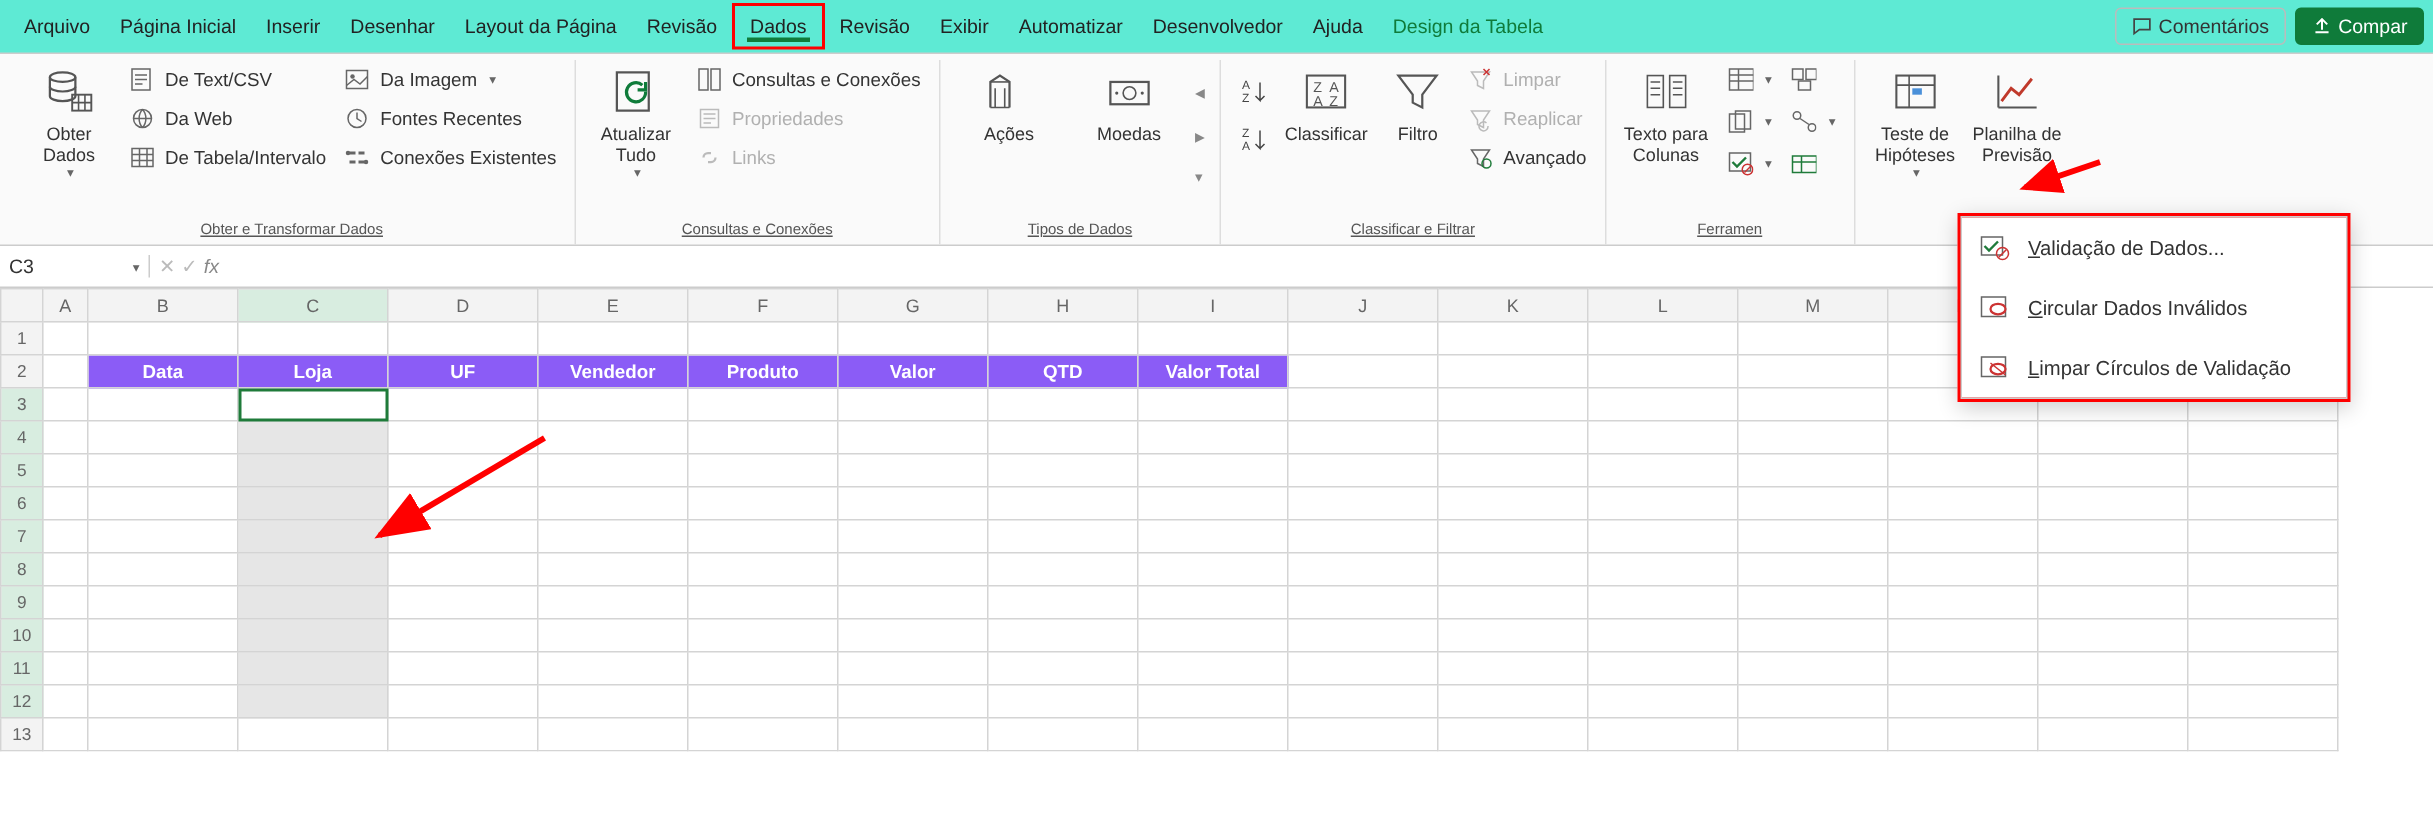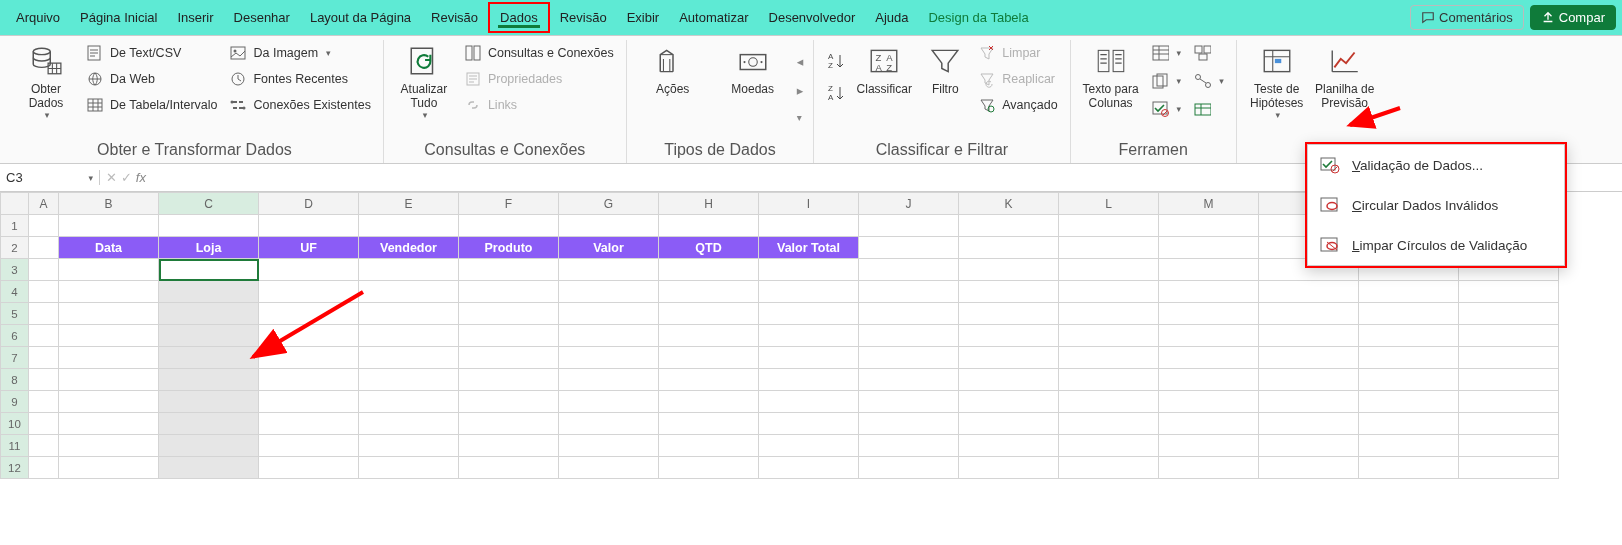--- a/index.html
+++ b/index.html
@@ -13,21 +13,21 @@
   .menubar .mitem.contextual { color: #0f7b3a; }
   .menubar .spacer { flex: 1; }
   .menubar .right-btn { display: inline-flex; align-items: center; gap: 4px; padding: 4px 10px; border: 1px solid #bbb; border-radius: 4px; margin-left: 6px; font-size: 13px; }
   .menubar .right-btn.share { background: #0f7b3a; color: #fff; border-color: #0f7b3a; }
 
   
   .ribbon { display: flex; align-items: stretch; height: 128px; background: #fafafa; border-bottom: 1px solid #ccc; padding: 4px 6px 0 6px; }
   .group { display: flex; flex-direction: column; align-items: center; padding: 0 6px; border-right: 1px solid #ddd; }
   .group:last-child { border-right: none; }
   .group .body { display: flex; align-items: flex-start; flex: 1; }
-  .group .label { font-size: 16px; color: #555; padding: 2px 0 4px 0; text-align: center; }
+  .group .label { font-size: 10px; color: #555; padding: 2px 0 4px 0; text-align: center; text-decoration: underline; }
   .big-btn { display: flex; flex-direction: column; align-items: center; justify-content: flex-start; width: 68px; text-align: center; padding: 4px 2px; font-size: 12px; cursor: pointer; }
   .big-btn .ic { width: 34px; height: 34px; margin-bottom: 4px; display: flex; align-items: center; justify-content: center; }
   .stack { display: flex; flex-direction: column; gap: 4px; padding: 2px 4px; }
   .small-btn { display: flex; align-items: center; gap: 6px; font-size: 12.5px; color: #333; cursor: pointer; padding: 2px 2px; white-space: nowrap; }
   .small-btn.disabled { color: #b0b0b0; }
   .small-btn .ic { width: 18px; height: 18px; display: inline-flex; align-items: center; justify-content: center; }
   .caret { font-size: 9px; color: #666; margin-left: 2px; }
 
   
   .fbar { display: flex; align-items: center; height: 28px; border-bottom: 1px solid #ccc; }
@@ -709,20 +709,39 @@
           <td></td>
           <td></td>
           <td></td>
           <td></td>
           <td></td>
           <td></td>
           <td></td>
           <td></td>
           <td></td>
         </tr>
+  <tr>
+          <th class="rowhdr">13</th>
+          <td></td>
+          <td></td>
+          <td></td>
+          <td></td>
+          <td></td>
+          <td></td>
+          <td></td>
+          <td></td>
+          <td></td>
+          <td></td>
+          <td></td>
+          <td></td>
+          <td></td>
+          <td></td>
+          <td></td>
+          <td></td>
+        </tr>
 </tbody>
     </table>
 
 <svg class="arrow-annot" style="left:238px;top:90px" width="140" height="90">
   <defs>
         <marker id="ah2" markerWidth="10" markerHeight="10" refX="8" refY="3.5" orient="auto">
           <path d="M0 0L9 3.5L0 7z" fill="red"></path>
         </marker>
       </defs>
   <line x1="125" y1="10" x2="15" y2="75" stroke="red" stroke-width="4" marker-end="url(#ah2)"></line>

